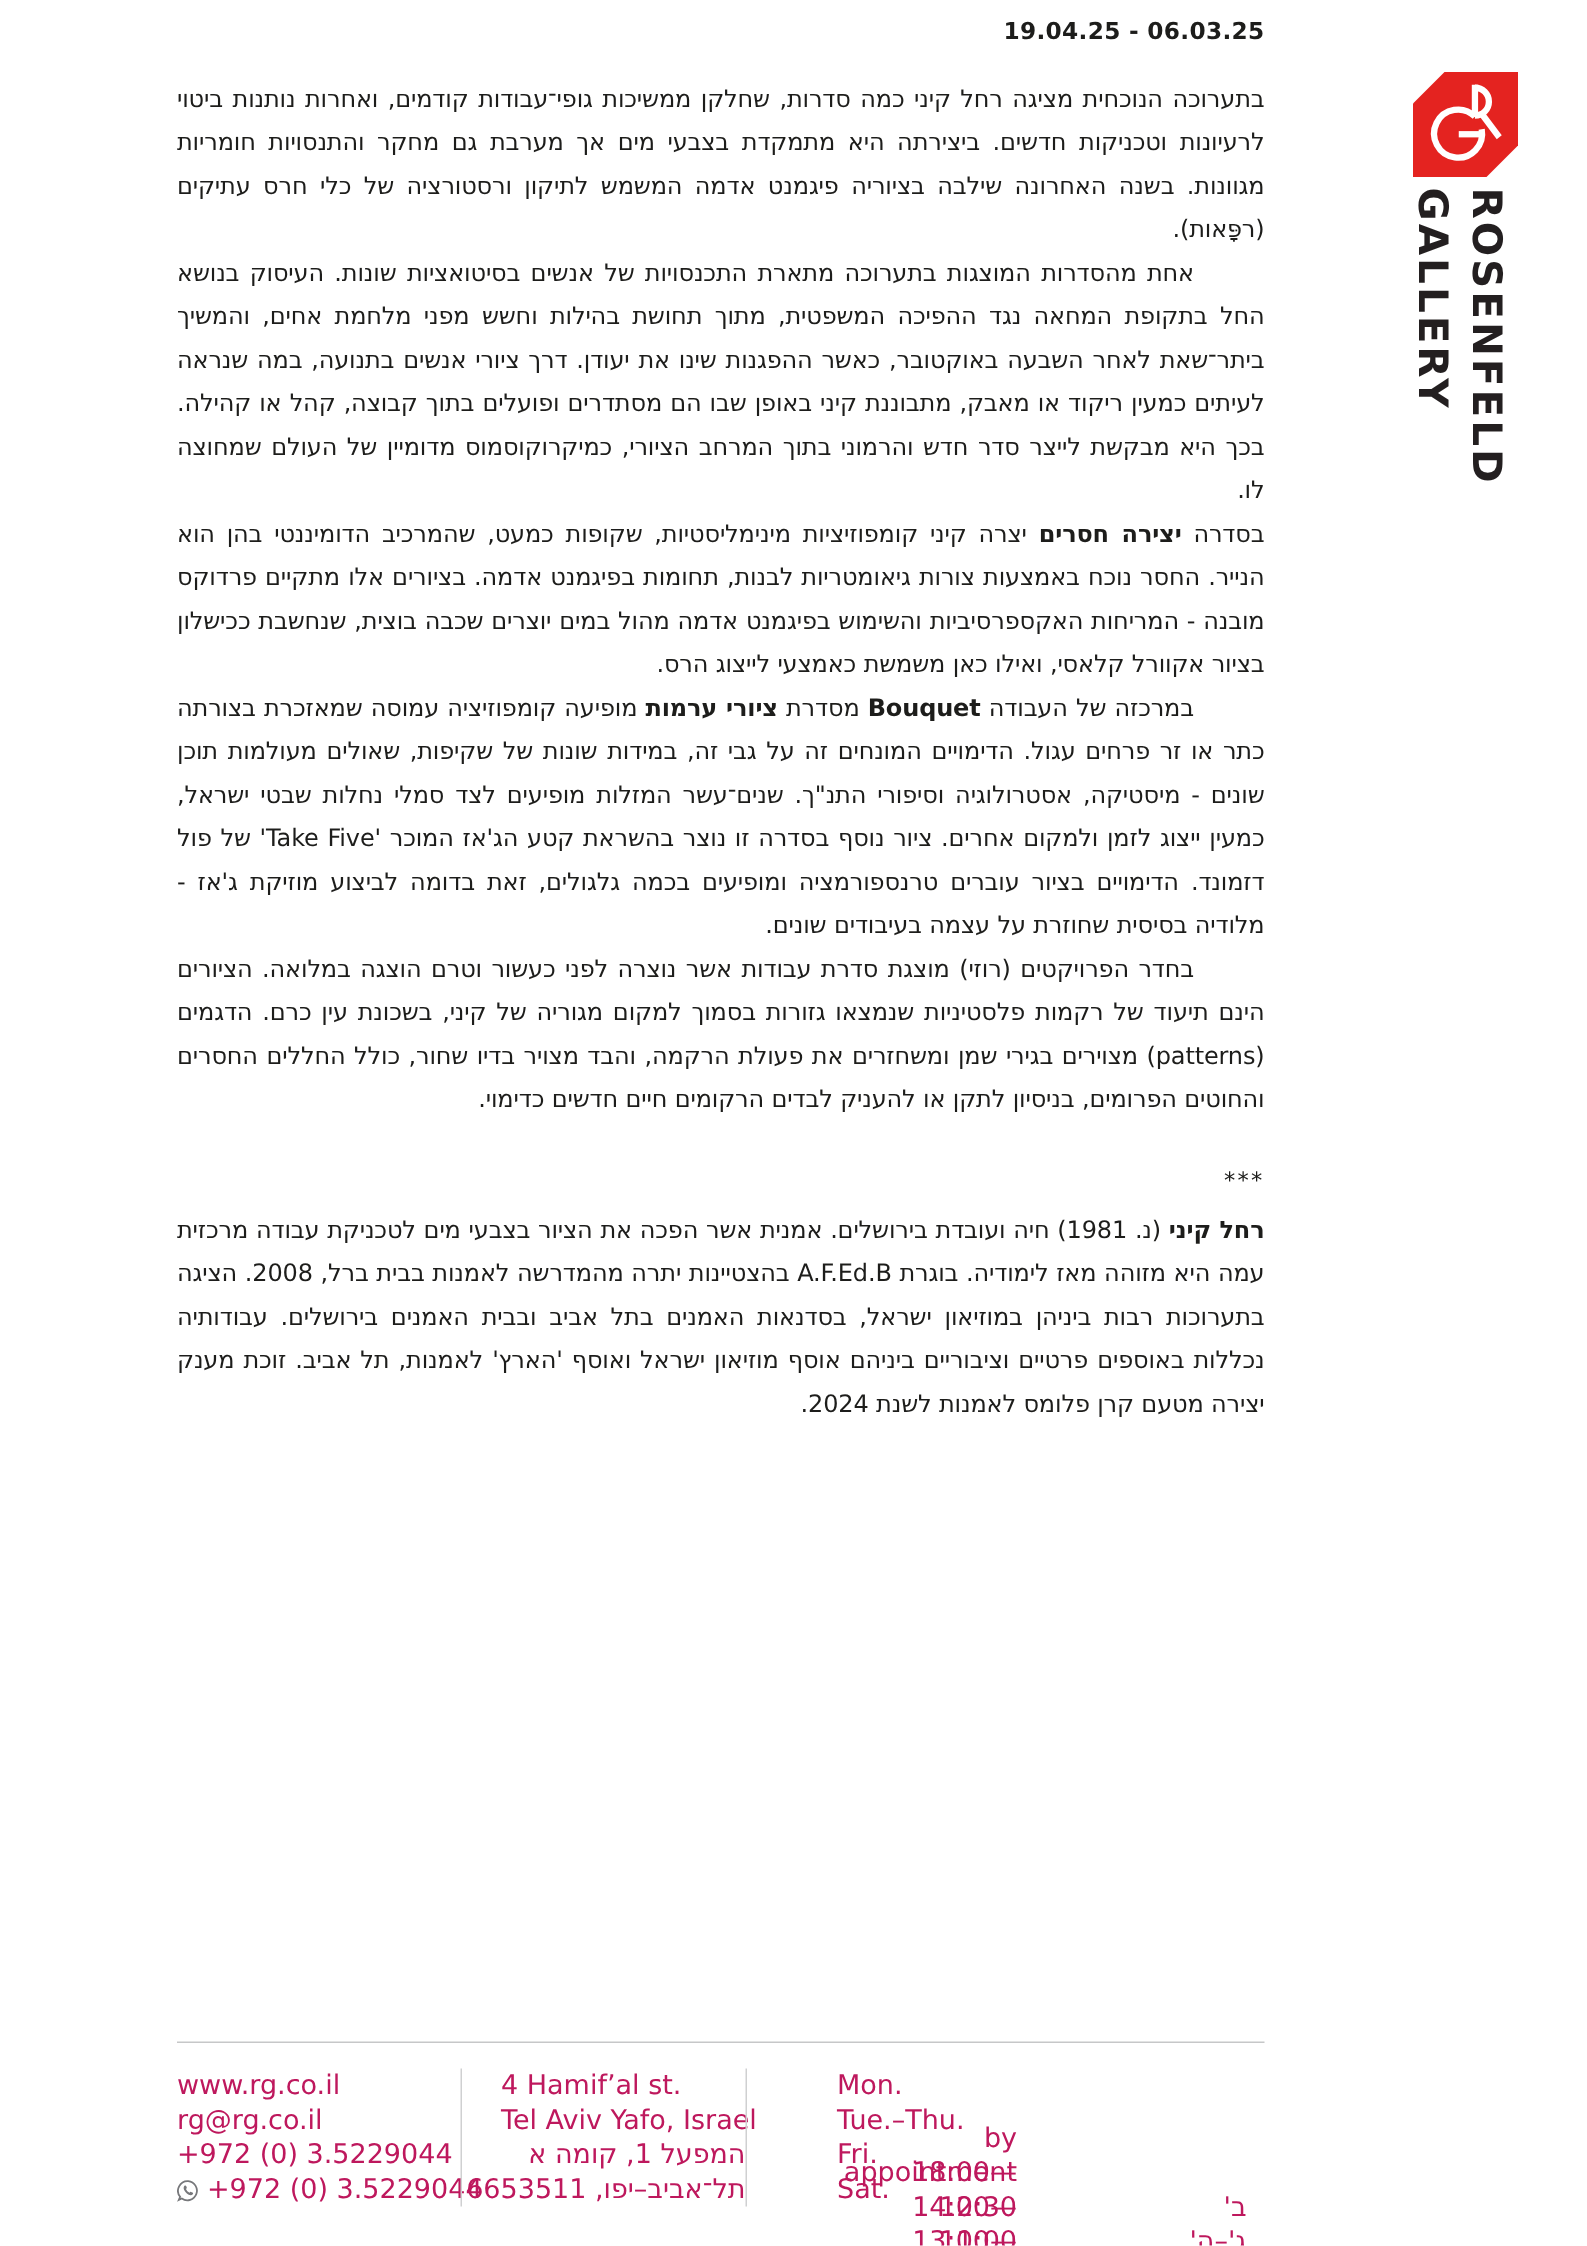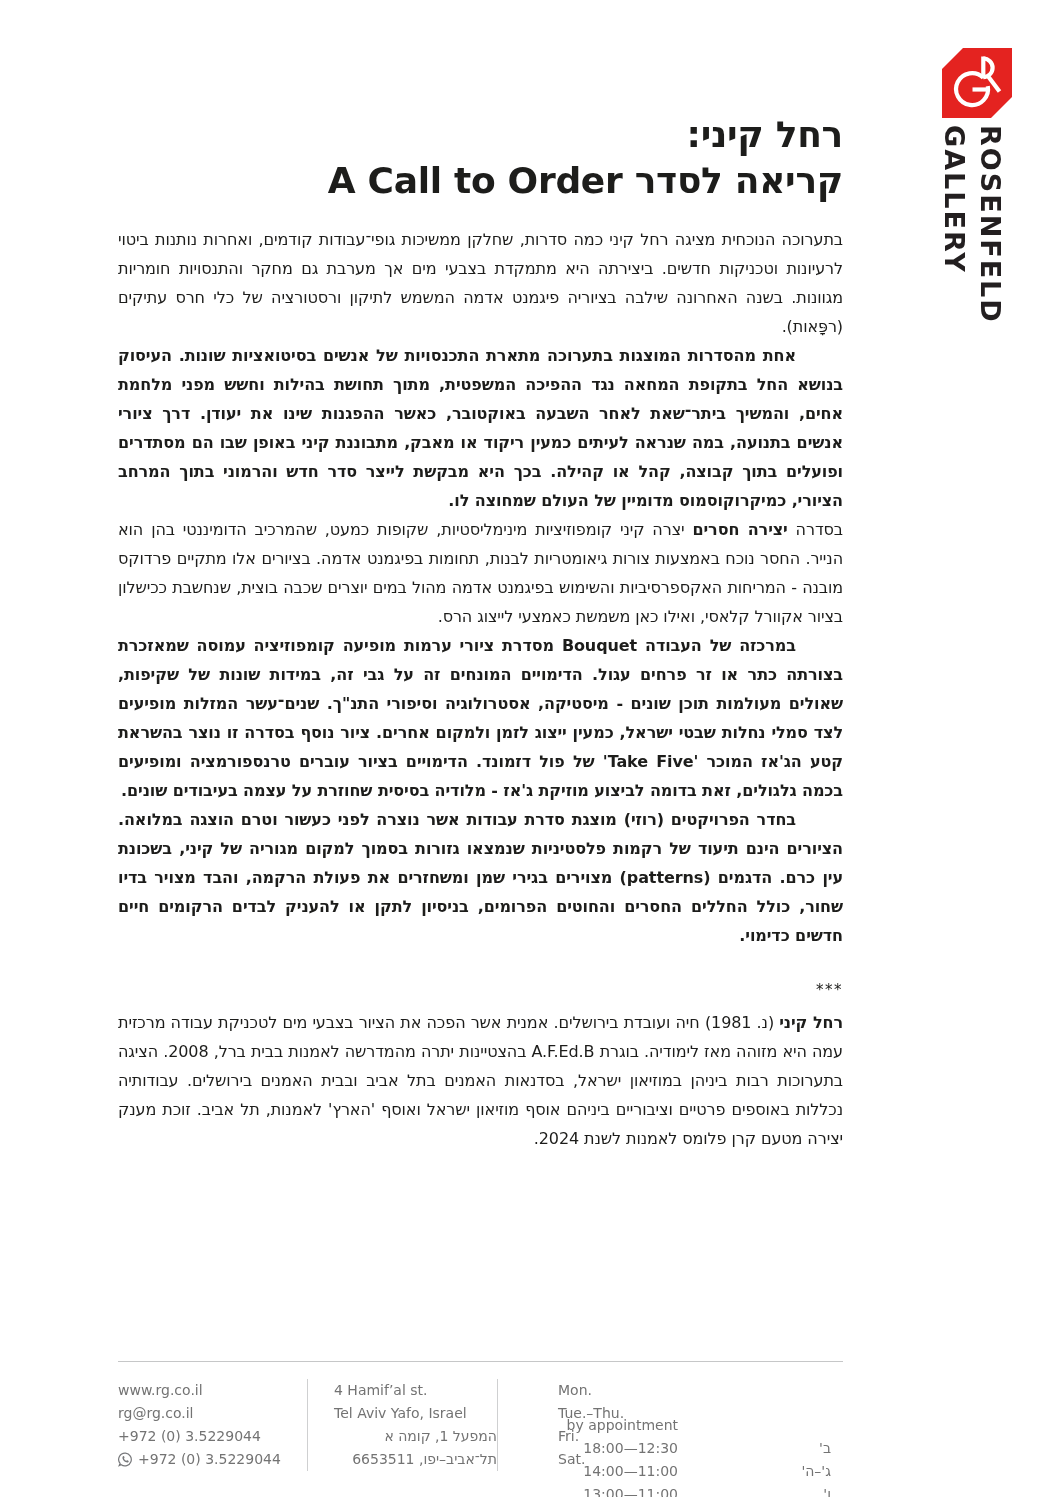--- a/index.html
+++ b/index.html
@@ -16,25 +16,25 @@
     font-weight:bold;font-size:27px;line-height:36px;letter-spacing:2px;
     color:#231f20;
   }
   
   .content{position:absolute;top:0;right:215px;width:725px;direction:rtl;color:#1d1d1b;}
   .title{margin:112px 0 0;font-weight:bold;font-size:36px;line-height:46px;text-align:right;letter-spacing:-0.3px;}
   .dates{margin-top:12px;text-align:right;font-weight:bold;font-size:15.5px;letter-spacing:0.2px;}
   .curator{margin-top:4px;text-align:right;font-weight:bold;font-size:16.5px;}
   .bodytext{margin-top:21px;font-size:16px;line-height:29px;text-align:justify;letter-spacing:-0.1px;}
   .bodytext p{margin:0;}
-  .bodytext p.indent{text-indent:47px;font-weight:bold;}
+  .bodytext p.indent{text-indent:47px;}
   .separator{margin-top:26px;text-align:right;font-size:15px;letter-spacing:1.5px;}
   .bio{margin-top:3px;}
   
-  .footer{position:absolute;top:1361px;right:215px;width:725px;color:#737373;font-size:14px;}
+  .footer{position:absolute;top:1361px;right:215px;width:725px;color:#be185d;font-size:18px;}
   .footer .rule{border:0;border-top:1.5px solid #c6c7c8;margin:0 0 17px;}
   .fcols{display:flex;direction:ltr;text-align:left;}
   .fcol1{width:189px;}
   .fdiv{width:1px;background:#cfd0d1;}
   .fcol2{width:163px;padding-left:26px;}
   .fcol3{flex:1;padding-left:60px;padding-right:12px;}
   .frow{line-height:23px;height:23px;white-space:nowrap;}
   .frow.rtl{direction:rtl;text-align:right;}
   .hrow{display:flex;line-height:23px;height:23px;flex-direction:column;}
   .hrow .day-en{width:100px;}
@@ -53,24 +53,21 @@
     <path d="M 45.8 41.5 L 30.5 41.5"></path>
     <path d="M 41.3 30 L 41.3 8.5"></path>
     <path d="M 41.3 10.5 A 9.3 9.3 0 0 1 41.3 29.1"></path>
     <path d="M 45.5 27.5 L 57.5 43.5"></path>
   </g>
 </svg>
 <div class="brand-name">ROSENFELD
 GALLERY</div>
 
 <main class="content">
-  <h1 class="title">
-    <div>רחל קיני:</div>
-    <div>קריאה לסדר A Call to Order</div>
-  </h1>
+  <div class="dates"><span dir="ltr">19.04.25 - 06.03.25</span></div>
 
   <div class="bodytext">
       <p class="">בתערוכה הנוכחית מציגה רחל קיני כמה סדרות, שחלקן ממשיכות גופי־עבודות קודמים, ואחרות נותנות ביטוי לרעיונות וטכניקות חדשים. ביצירתה היא מתמקדת בצבעי מים אך מערבת גם מחקר והתנסויות חומריות מגוונות. בשנה האחרונה שילבה בציוריה פיגמנט אדמה המשמש לתיקון ורסטורציה של כלי חרס עתיקים (רפָּאות).</p>
       <p class="indent">אחת מהסדרות המוצגות בתערוכה מתארת התכנסויות של אנשים בסיטואציות שונות. העיסוק בנושא החל בתקופת המחאה נגד ההפיכה המשפטית, מתוך תחושת בהילות וחשש מפני מלחמת אחים, והמשיך ביתר־שאת לאחר השבעה באוקטובר, כאשר ההפגנות שינו את יעודן. דרך ציורי אנשים בתנועה, במה שנראה לעיתים כמעין ריקוד או מאבק, מתבוננת קיני באופן שבו הם מסתדרים ופועלים בתוך קבוצה, קהל או קהילה. בכך היא מבקשת לייצר סדר חדש והרמוני בתוך המרחב הציורי, כמיקרוקוסמוס מדומיין של העולם שמחוצה לו.</p>
       <p class="">בסדרה <strong>יצירה חסרים</strong> יצרה קיני קומפוזיציות מינימליסטיות, שקופות כמעט, שהמרכיב הדומיננטי בהן הוא הנייר. החסר נוכח באמצעות צורות גיאומטריות לבנות, תחומות בפיגמנט אדמה. בציורים אלו מתקיים פרדוקס מובנה - המריחות האקספרסיביות והשימוש בפיגמנט אדמה מהול במים יוצרים שכבה בוצית, שנחשבת ככישלון בציור אקוורל קלאסי, ואילו כאן משמשת כאמצעי לייצוג הרס.</p>
       <p class="indent">במרכזה של העבודה <strong>Bouquet</strong> מסדרת <strong>ציורי ערמות</strong> מופיעה קומפוזיציה עמוסה שמאזכרת בצורתה כתר או זר פרחים עגול. הדימויים המונחים זה על גבי זה, במידות שונות של שקיפות, שאולים מעולמות תוכן שונים - מיסטיקה, אסטרולוגיה וסיפורי התנ"ך. שנים־עשר המזלות מופיעים לצד סמלי נחלות שבטי ישראל, כמעין ייצוג לזמן ולמקום אחרים. ציור נוסף בסדרה זו נוצר בהשראת קטע הג'אז המוכר 'Take Five' של פול דזמונד. הדימויים בציור עוברים טרנספורמציה ומופיעים בכמה גלגולים, זאת בדומה לביצוע מוזיקת ג'אז - מלודיה בסיסית שחוזרת על עצמה בעיבודים שונים.</p>
       <p class="indent">בחדר הפרויקטים (רוזי) מוצגת סדרת עבודות אשר נוצרה לפני כעשור וטרם הוצגה במלואה. הציורים הינם תיעוד של רקמות פלסטיניות שנמצאו גזורות בסמוך למקום מגוריה של קיני, בשכונת עין כרם. הדגמים (patterns) מצוירים בגירי שמן ומשחזרים את פעולת הרקמה, והבד מצויר בדיו שחור, כולל החללים החסרים והחוטים הפרומים, בניסיון לתקן או להעניק לבדים הרקומים חיים חדשים כדימוי.</p>
     </div>
 
   <div class="bodytext separator">***</div>

